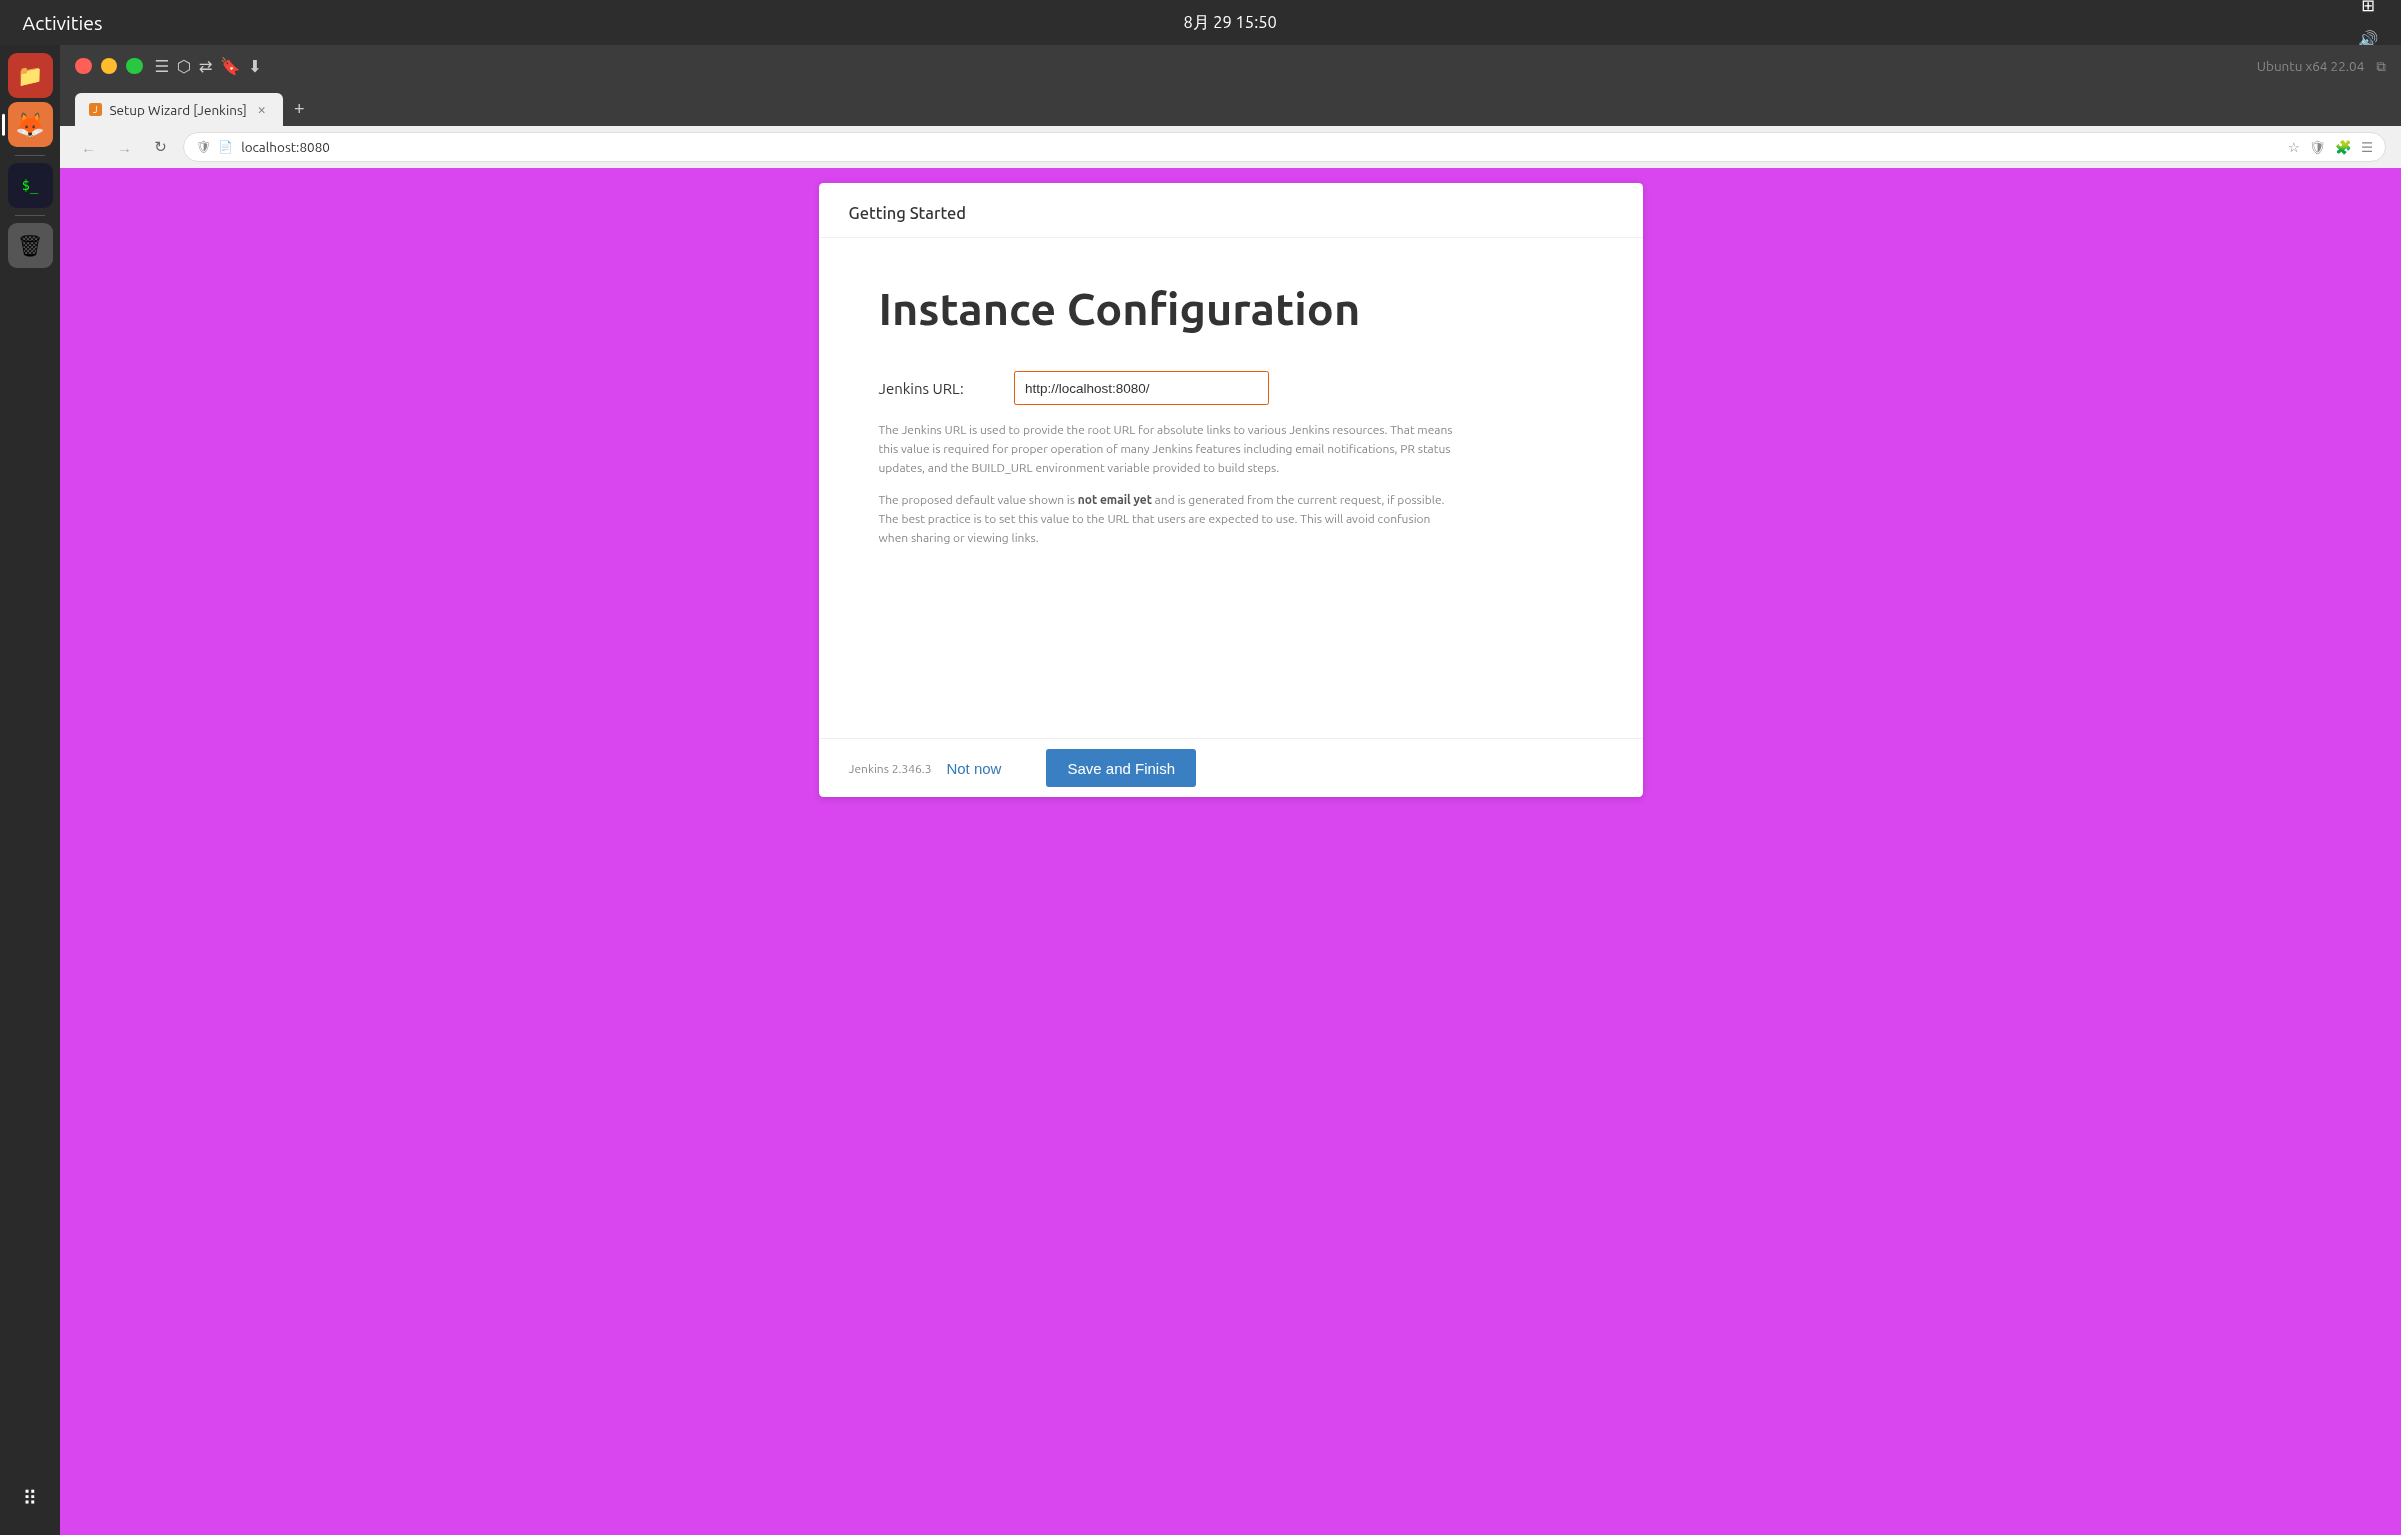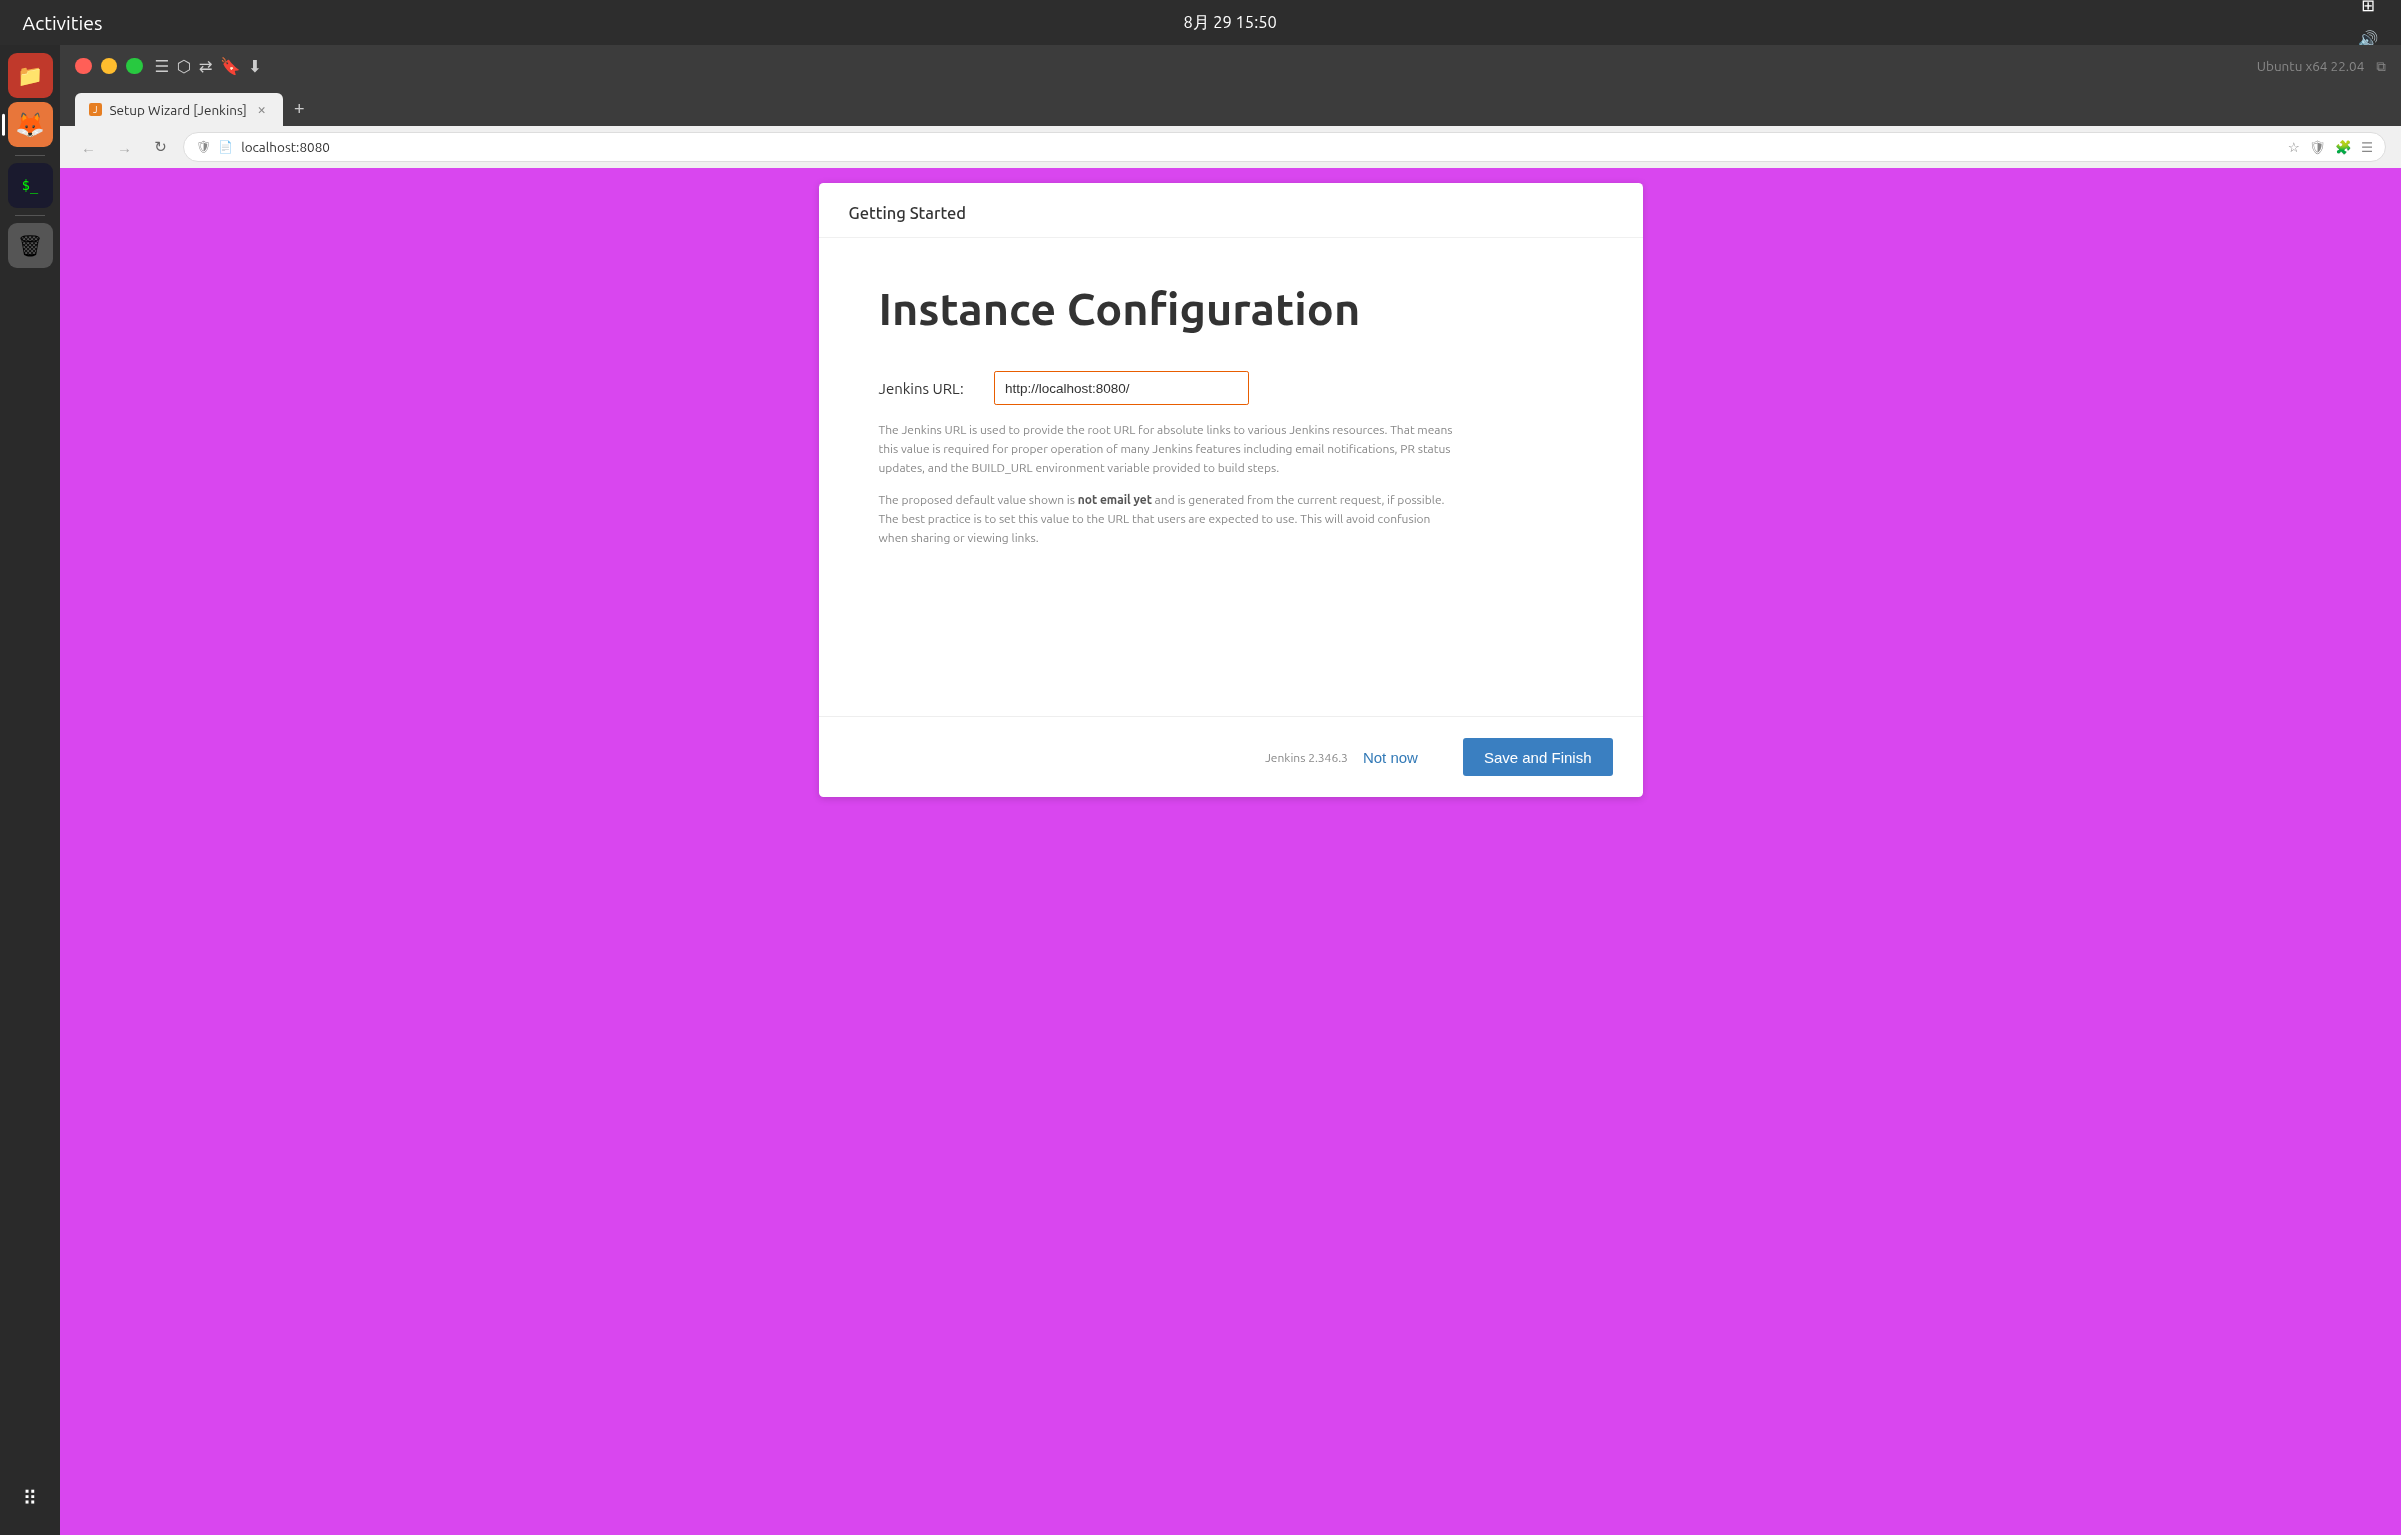--- a/index.html
+++ b/index.html
@@ -327,21 +327,21 @@
     .wizard-main-title {
       font-size: 45px;
       font-weight: 700;
       color: #333;
       margin-bottom: 37px;
     }
 
     .form-row {
       display: flex;
       align-items: center;
-      gap: 10px;
+      gap: 30px;
       margin-bottom: 15px;
     }
 
     .form-label {
       font-size: 15px;
       color: #333;
       min-width: 105px;
     }
 
     .form-input {
@@ -362,25 +362,25 @@
       max-width: 584px;
       margin-top: 6px;
     }
 
     .form-description strong {
       color: #555;
       font-weight: 700;
     }
 
     .wizard-footer {
-      padding: 21px 30px;
+      padding: 10px 30px;
       border-top: 0.7px solid #eee;
       display: flex;
       align-items: center;
-      justify-content: flex-end;
+      justify-content: flex-start;
     }
 
     .wizard-version {
       font-size: 12px;
       color: #888;
     }
 
     .wizard-actions {
       display: flex;
       align-items: center;

